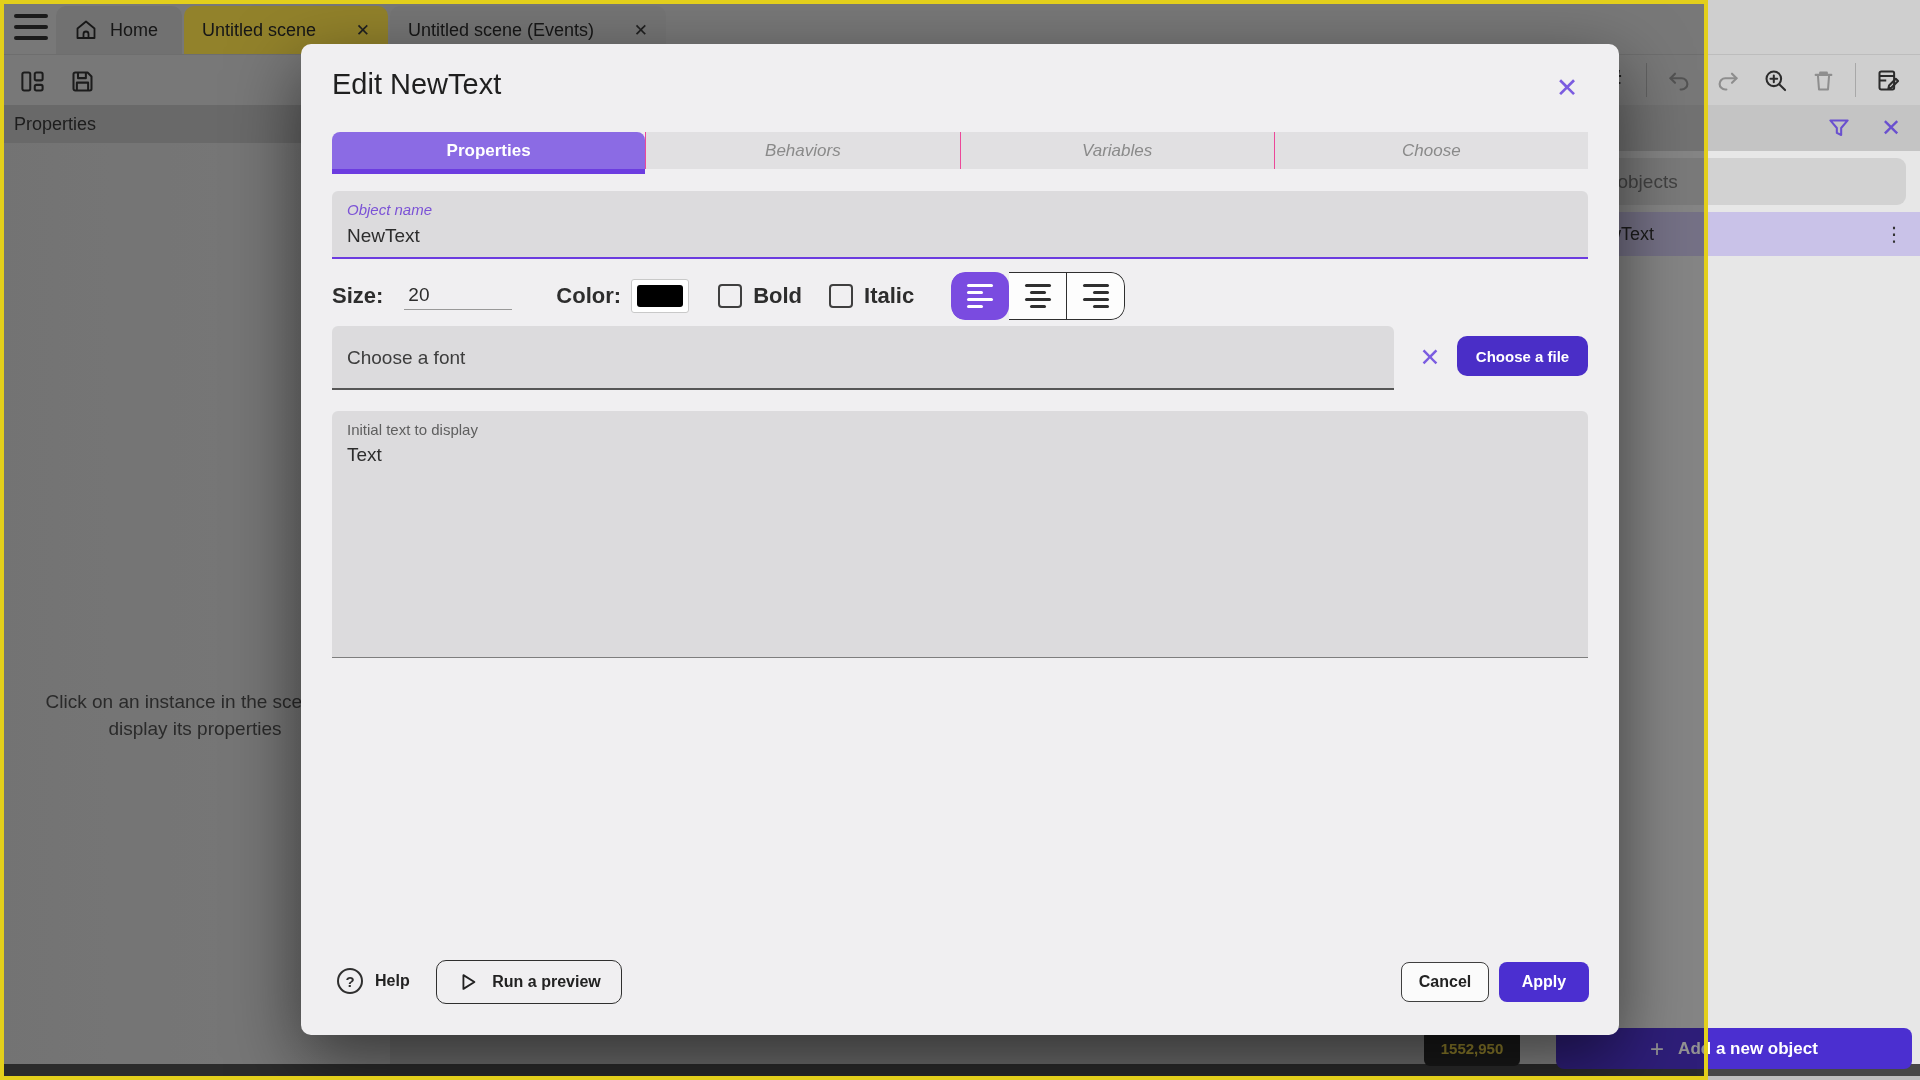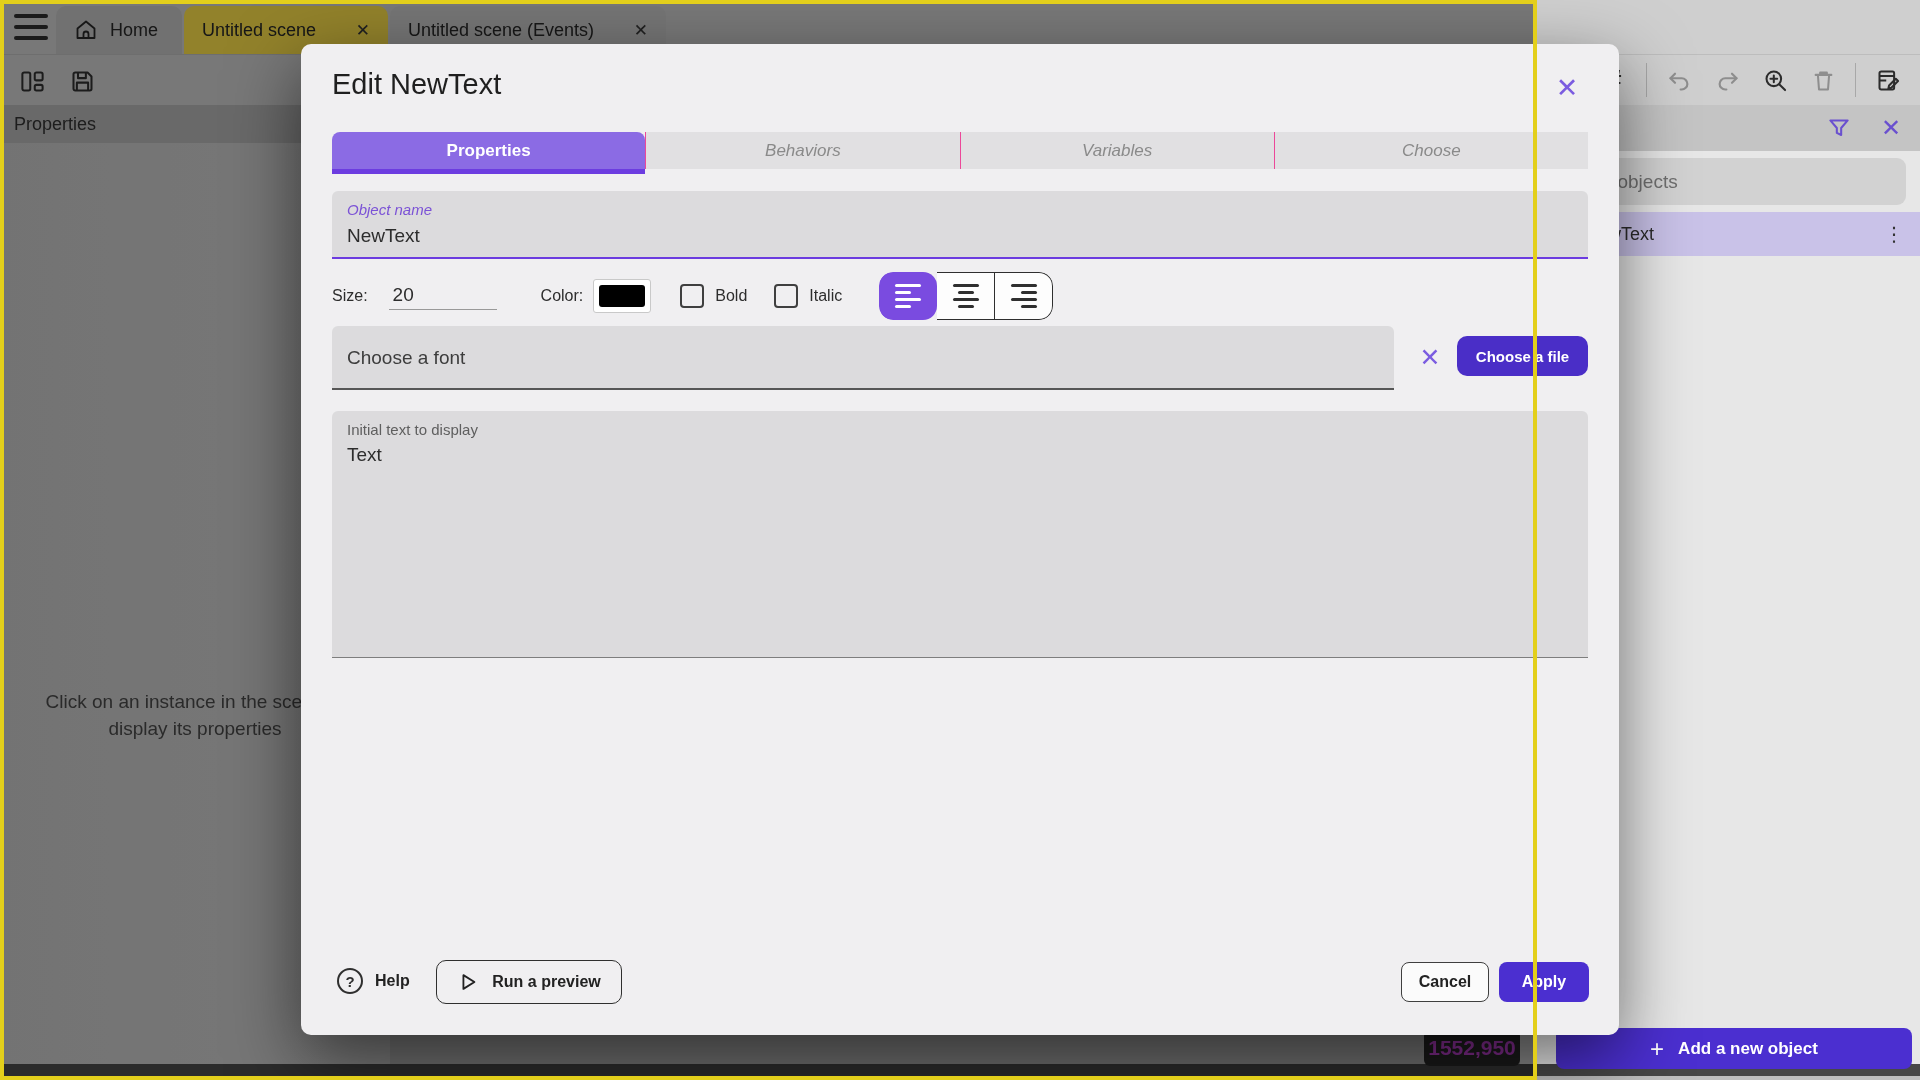--- a/index.html
+++ b/index.html
@@ -1,18 +1,18 @@
 <!DOCTYPE html>
 <html><head>
 <meta charset="utf-8">
 <style>
   * { margin:0; padding:0; box-sizing:border-box; }
   html,body { width:1920px; height:1080px; overflow:hidden; background:#bfbfbf;
     font-family:"Liberation Sans", sans-serif; }
-  .screen { position:relative; width:1537px; height:1080px; }
+  .screen { position:relative; width:1708px; height:1080px; }
 
   
   .bg { position:absolute; inset:0; z-index:1; background:#bdbdbd; }
   .topbar { position:absolute; left:0; top:0; width:1920px; height:54px; background:#cfcfcf; }
   .hamburger { position:absolute; left:14px; top:14px; width:34px; height:26px;
     display:flex; flex-direction:column; justify-content:space-between; cursor:pointer; }
   .hamburger i { display:block; height:4px; background:#2a2a2a; border-radius:2px; }
   .tab { position:absolute; top:6px; height:48px; display:flex; align-items:center;
     border-radius:10px 10px 0 0; font-size:18px; color:#232323; padding:0 18px; gap:12px; }
   .tab-home  { left:56px;  width:126px; background:#c2c2c2; }
@@ -49,21 +49,21 @@
     background:#d2d2d2; border:none; border-radius:9px; padding:0 16px; font-size:19px;
     color:#3a3a3a; font-family:"Liberation Sans",sans-serif; }
   .rp-search::placeholder { color:#6f6f6f; }
   .rp-row { position:absolute; left:0; top:107px; width:100%; height:44px; background:#c9c2e8;
     display:flex; align-items:center; cursor:pointer; }
   .rp-row .name { padding-left:65px; font-size:18px; color:#2b2b2b; }
   .rp-row .dots { margin-left:auto; margin-right:16px; font-size:20px; color:#333;
     letter-spacing:0; cursor:pointer; }
   .coords-badge { position:absolute; left:1424px; top:1030px; width:96px; height:36px;
     background:#262626; border-radius:6px; display:flex; align-items:center; justify-content:center;
-    font-size:21px; font-weight:700; color:#d946ef; z-index:2; }
+    font-size:15px; font-weight:700; color:#fde047; z-index:2; }
   .add-object { position:absolute; left:1556px; top:1028px; width:356px; height:41px;
     background:#4b2fd0; border:none; border-radius:8px; color:#fff; font-weight:700;
     font-size:17px; display:flex; align-items:center; justify-content:center; gap:14px;
     cursor:pointer; z-index:2; font-family:"Liberation Sans",sans-serif; }
   .add-object .plus { font-size:24px; font-weight:400; }
   .bottom-strip { position:absolute; left:0; top:1064px; width:1920px; height:12px; background:#474747; }
 
   
   .overlay { position:absolute; inset:0; background:rgba(8,8,8,0.44); z-index:10; }
 
@@ -86,21 +86,21 @@
 
   .f-block { background:#dcdbdd; border-radius:6px 6px 0 0; position:absolute; cursor:text; }
   .f-label { position:absolute; left:15px; top:10px; font-size:15px; color:#5f5f5f; }
   .f-label.purple { color:#7b52d6;font-style:italic; }
   .f-value { position:absolute; left:15px; font-size:19px; color:#2d2d2d; }
 
   .objname { left:31px; top:147px; width:1256px; height:68px; border-bottom:2px solid #6c3ce0; }
   .objname .f-value { top:34px; }
 
   .sizerow { position:absolute; left:31px; top:228px; height:48px; display:flex; align-items:center; }
-  .lbl { font-size:16px; color:#2d2d2d; }
+  .lbl { font-size:22px; color:#2d2d2d;font-weight:bold; }
   .size-input { width:108px; border:none; border-bottom:1px solid #999; background:transparent;
     font-size:19px; color:#2d2d2d; margin-left:21px; padding:2px 4px 3px;
     font-family:"Liberation Sans",sans-serif; }
   .swatch { width:58px; height:34px; background:#fff; border:1px solid #c9c9c9; border-radius:3px;
     margin-left:10px; display:flex; align-items:center; justify-content:center; cursor:pointer; }
   .swatch i { display:block; width:46px; height:22px; border-radius:3px; }
   .chk { width:24px; height:24px; border:2.5px solid #3f3f3f; border-radius:4px; cursor:pointer; }
   .align-group { display:flex; height:48px; margin-left:37px; border-radius:14px; overflow:hidden; }
   .align-btn { width:58px; display:flex; align-items:center; justify-content:center;
     background:#fdfdfd; border:1px solid #2f2f2f; cursor:pointer; }

